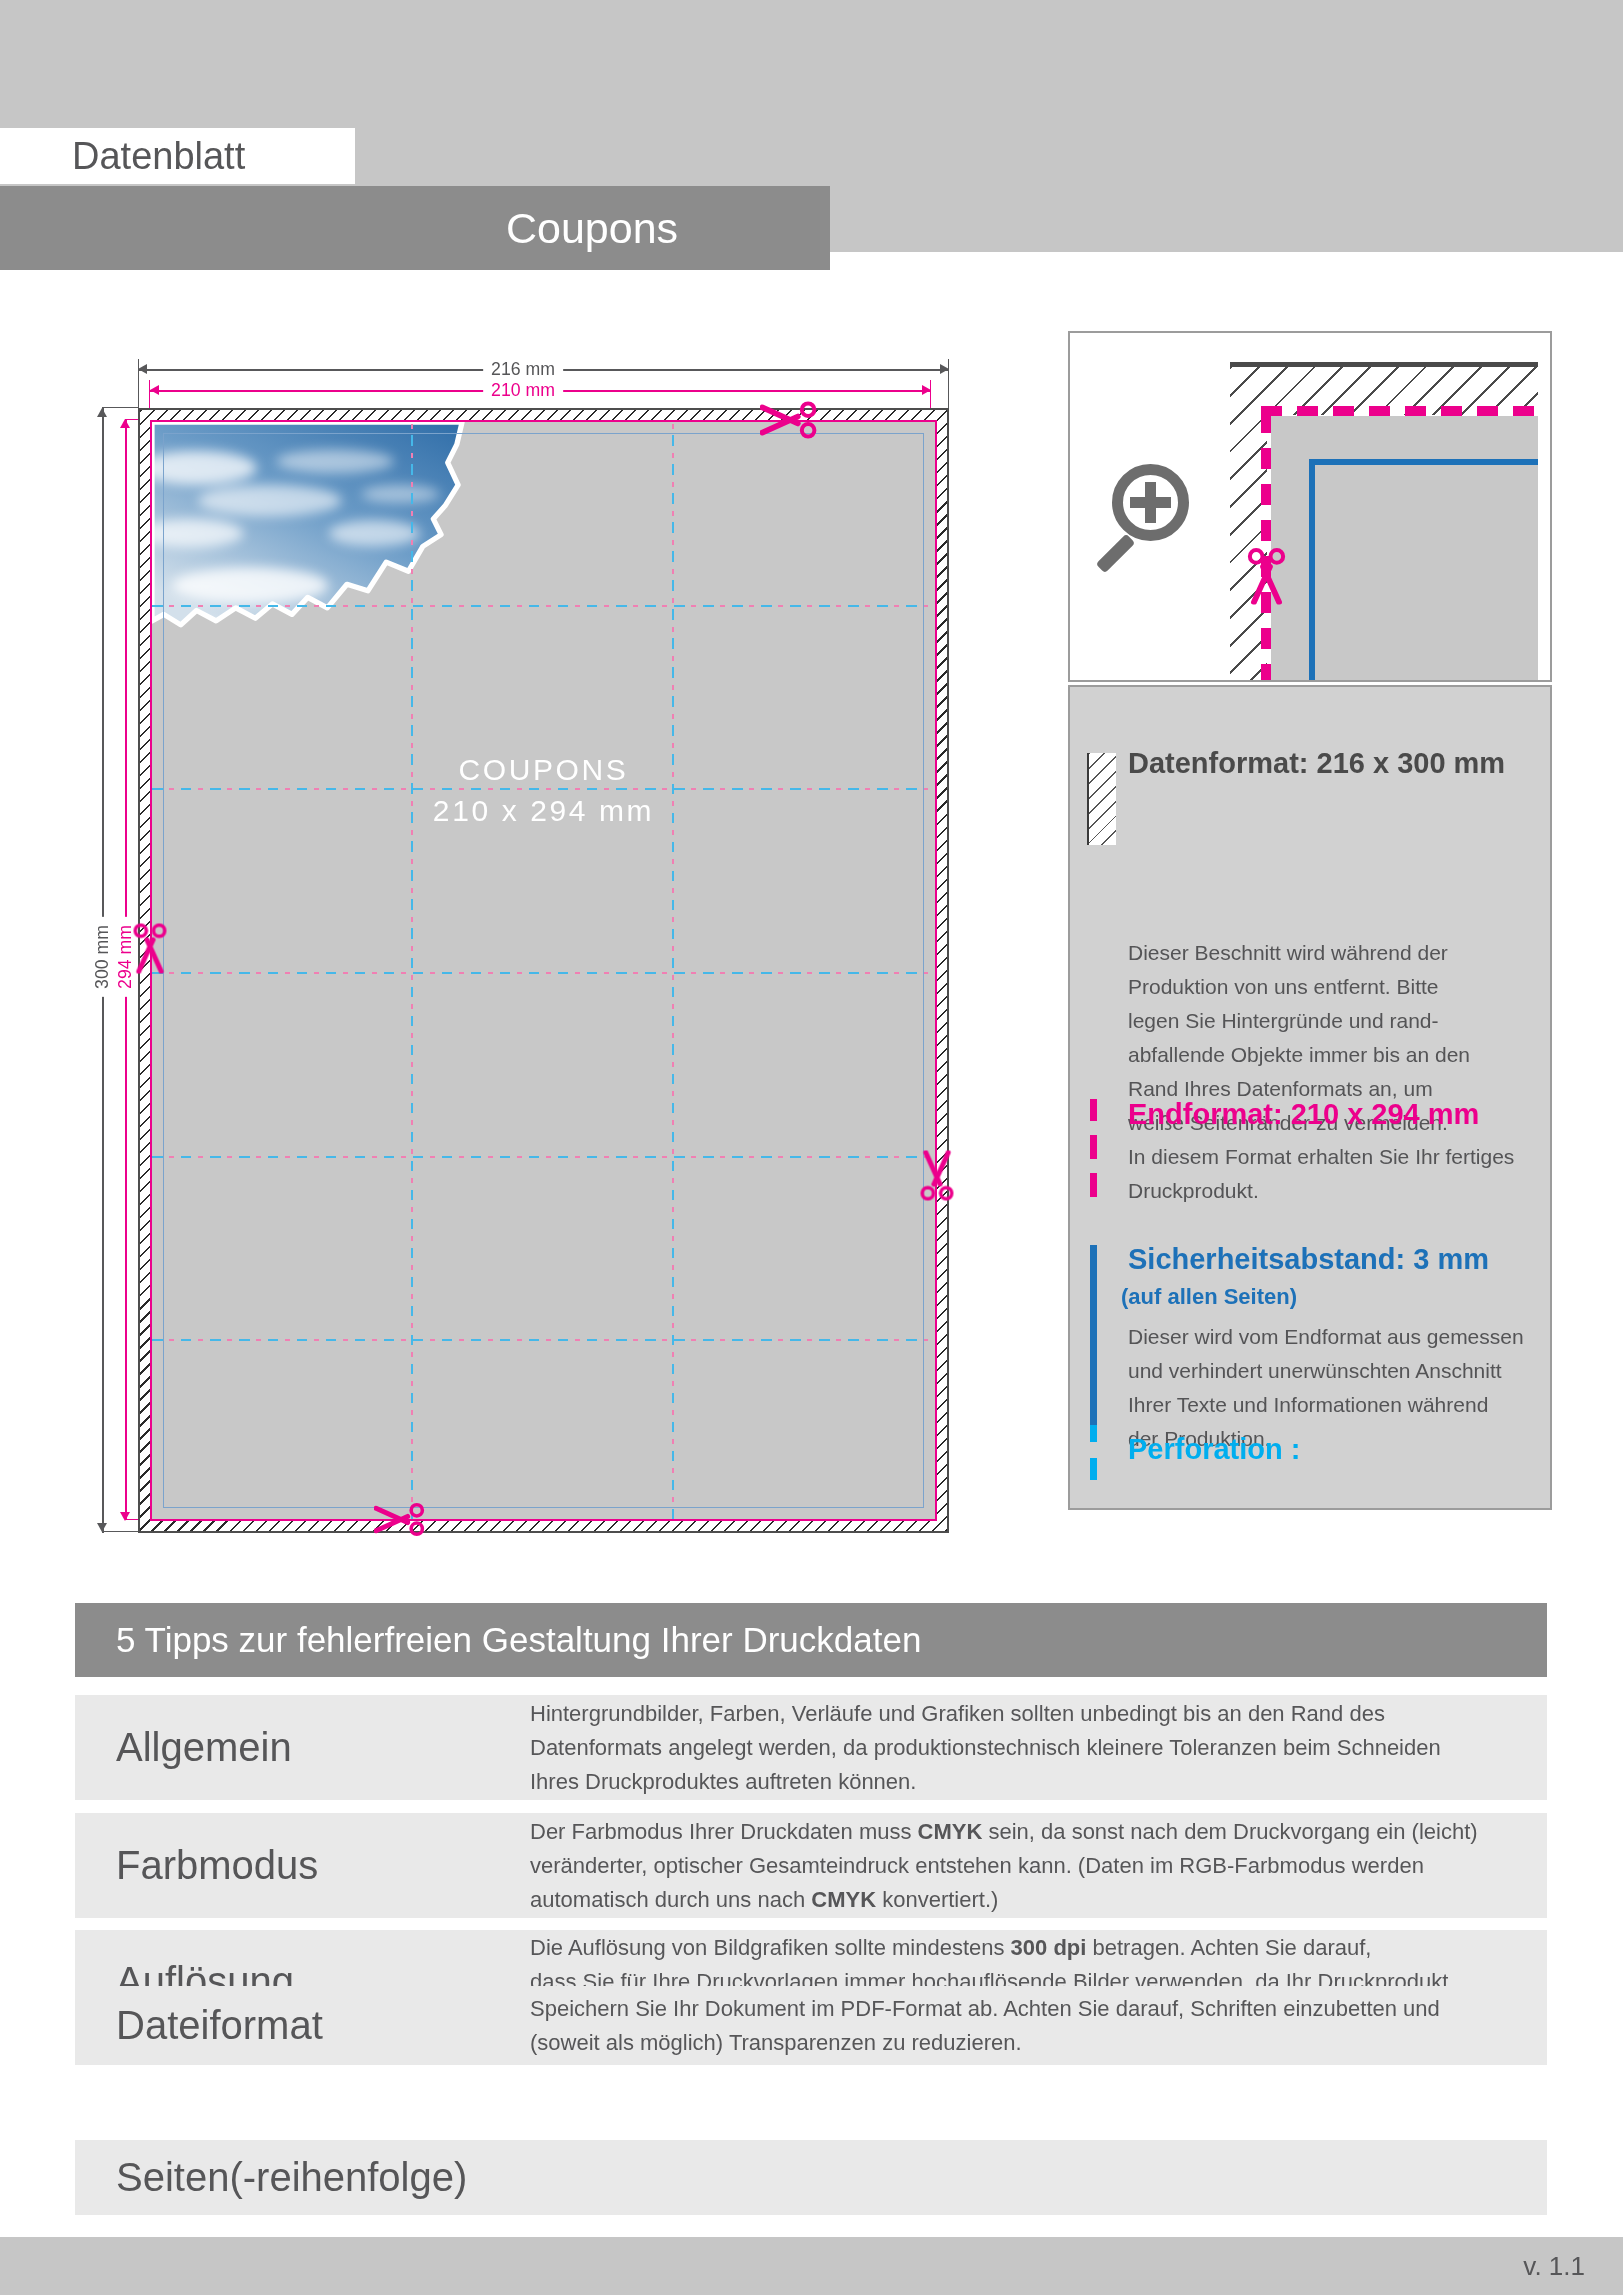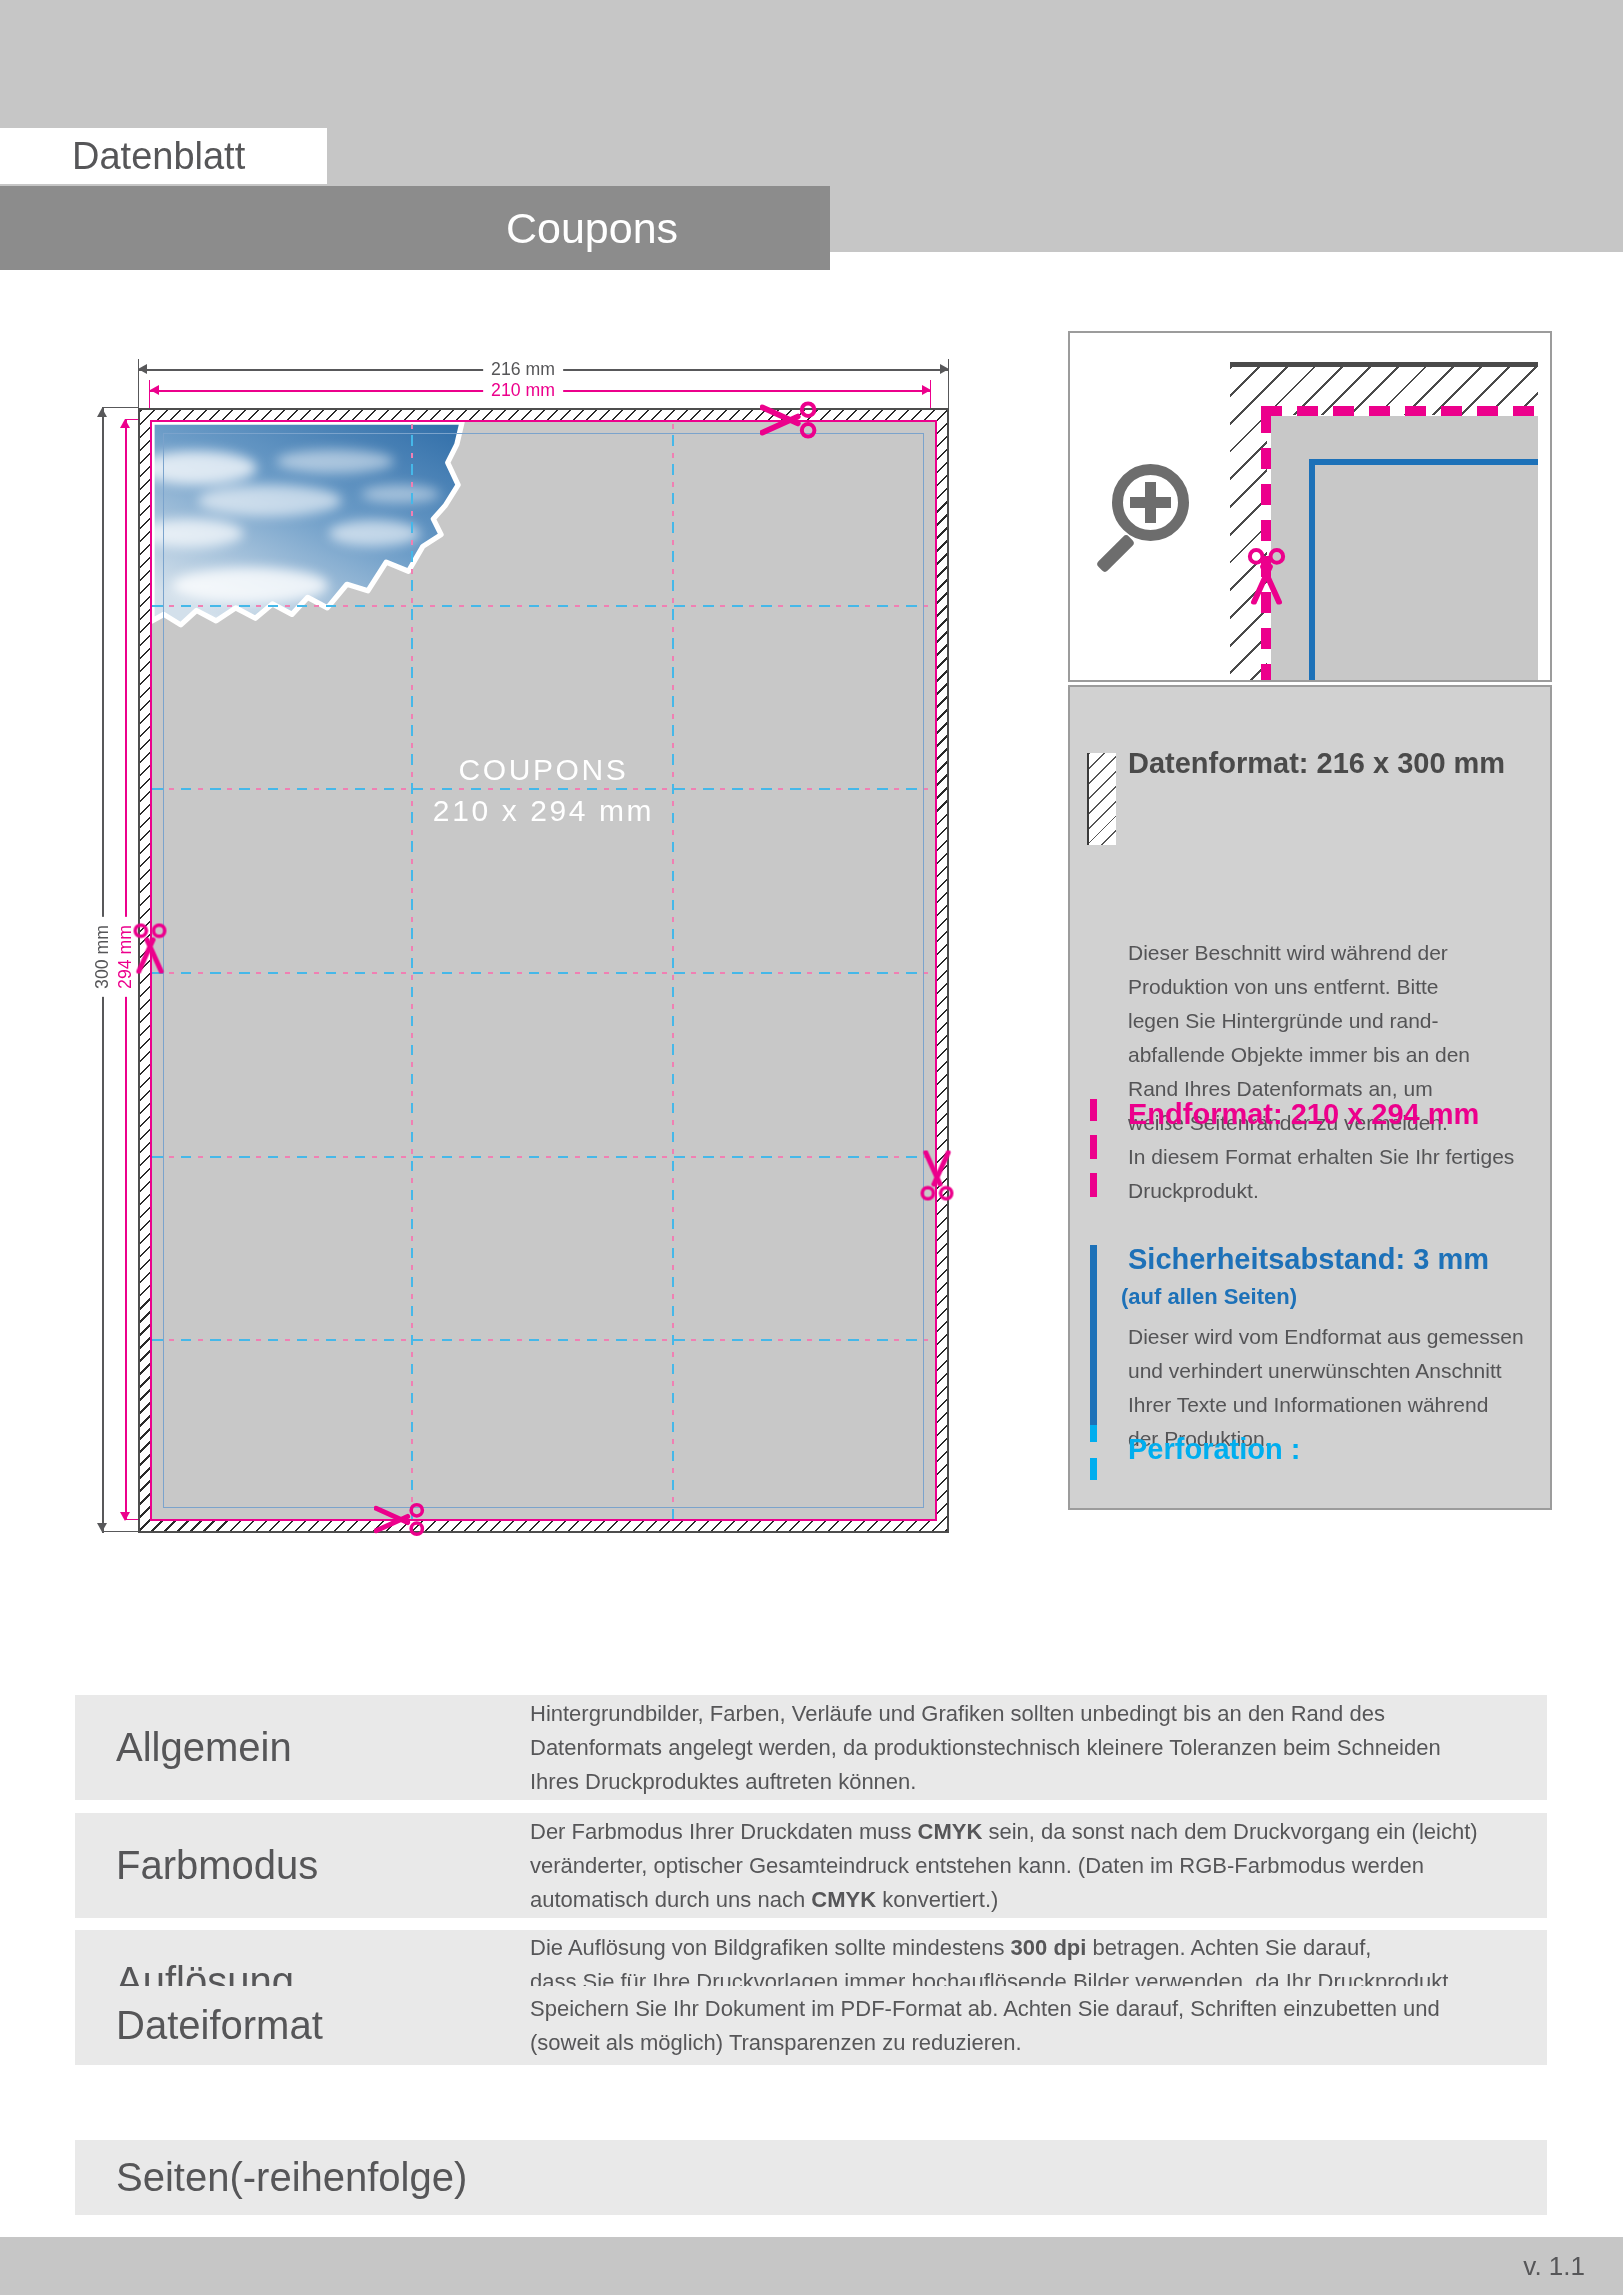--- a/index.html
+++ b/index.html
@@ -2,21 +2,21 @@
 <html style="font-size:10.5px"><head>
 <meta charset="utf-8">
 <style>
   html,body{margin:0;padding:0;background:#ffffff;}
   .page{position:relative;width:1623px;height:2295px;background:#ffffff;overflow:hidden;
         font-family:"Liberation Sans",sans-serif;color:#565658;}
   .abs{position:absolute;}
 
   
   .top-band{left:0;top:0;width:1623px;height:252px;background:#c6c6c6;}
-  .doc-label-box{left:0;top:128px;width:327px;height:56px;background:#ffffff;}
+  .doc-label-box{left:0;top:128px;width:355px;height:56px;background:#ffffff;}
   .doc-label-box span{position:absolute;left:72px;top:0;line-height:56px;font-size:38px;color:#565658;}
   .title-bar{left:0;top:186px;width:830px;height:84px;background:#8c8c8c;}
   .title-bar span{position:absolute;left:592px;top:0;transform:translateX(-50%);
                   line-height:84px;font-size:43px;color:#ffffff;}
 
   
   .dim-line{background:#58585a;}
   .dim-line.m{background:#ec008c;}
   .dim-label{font-size:17.7px;background:#ffffff;padding:1.3px 7.9px;white-space:nowrap;
              transform:translate(-50%,-50%);color:#565658;}
@@ -257,20 +257,23 @@
 
     <div class="icon-bar-b"></div>
     <div class="ip-h blue" style="top:556px">Sicherheitsabstand: 3 mm</div>
     <div class="ip-sub" style="top:597px">(auf allen Seiten)</div>
     <div class="ip-p" style="top:633px">Dieser wird vom Endformat aus gemessen<br>und verhindert unerwünschten Anschnitt<br>Ihrer Texte und Informationen während<br>der Produktion.</div>
 
     <div class="icon-dash-c"></div>
     <div class="ip-h cyan" style="top:746px">Perforation :</div>
   </div>
 
+  <div class="abs tips-bar">
+    <span>5 Tipps zur fehlerfreien Gestaltung Ihrer Druckdaten</span>
+  </div>
 
   <div class="abs tip-row" style="top:1695px;height:105px">
     <div class="tip-label">Allgemein</div>
     <div class="tip-text">Hintergrundbilder, Farben, Verläufe und Grafiken sollten unbedingt bis an den Rand des<br>Datenformats angelegt werden, da produktionstechnisch kleinere Toleranzen beim Schneiden<br>Ihres Druckproduktes auftreten können.</div>
   </div>
   <div class="abs tip-row" style="top:1813px;height:105px">
     <div class="tip-label">Farbmodus</div>
     <div class="tip-text">Der Farbmodus Ihrer Druckdaten muss <strong>CMYK</strong> sein, da sonst nach dem Druckvorgang ein (leicht)<br>veränderter, optischer Gesamteindruck entstehen kann. (Daten im RGB-Farbmodus werden<br>automatisch durch uns nach <strong>CMYK</strong> konvertiert.)</div>
   </div>
   <div class="abs tip-row" style="top:1930px;height:103px">

